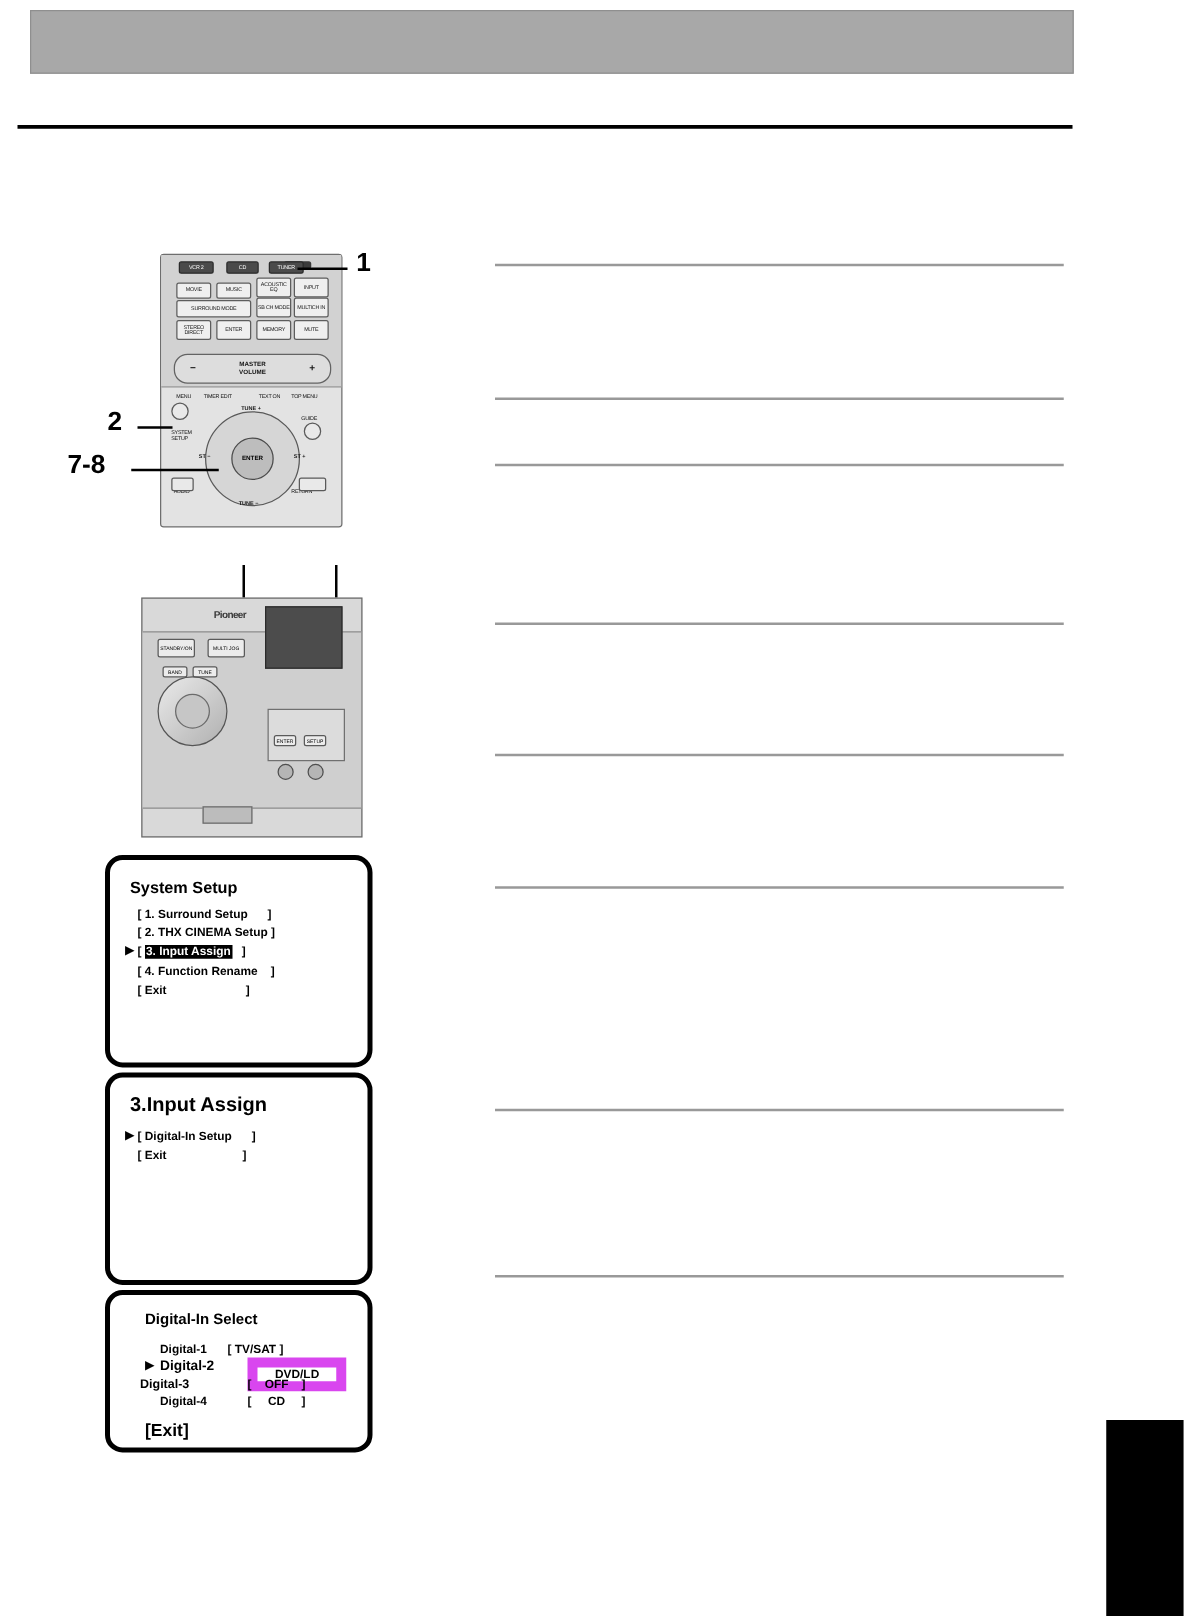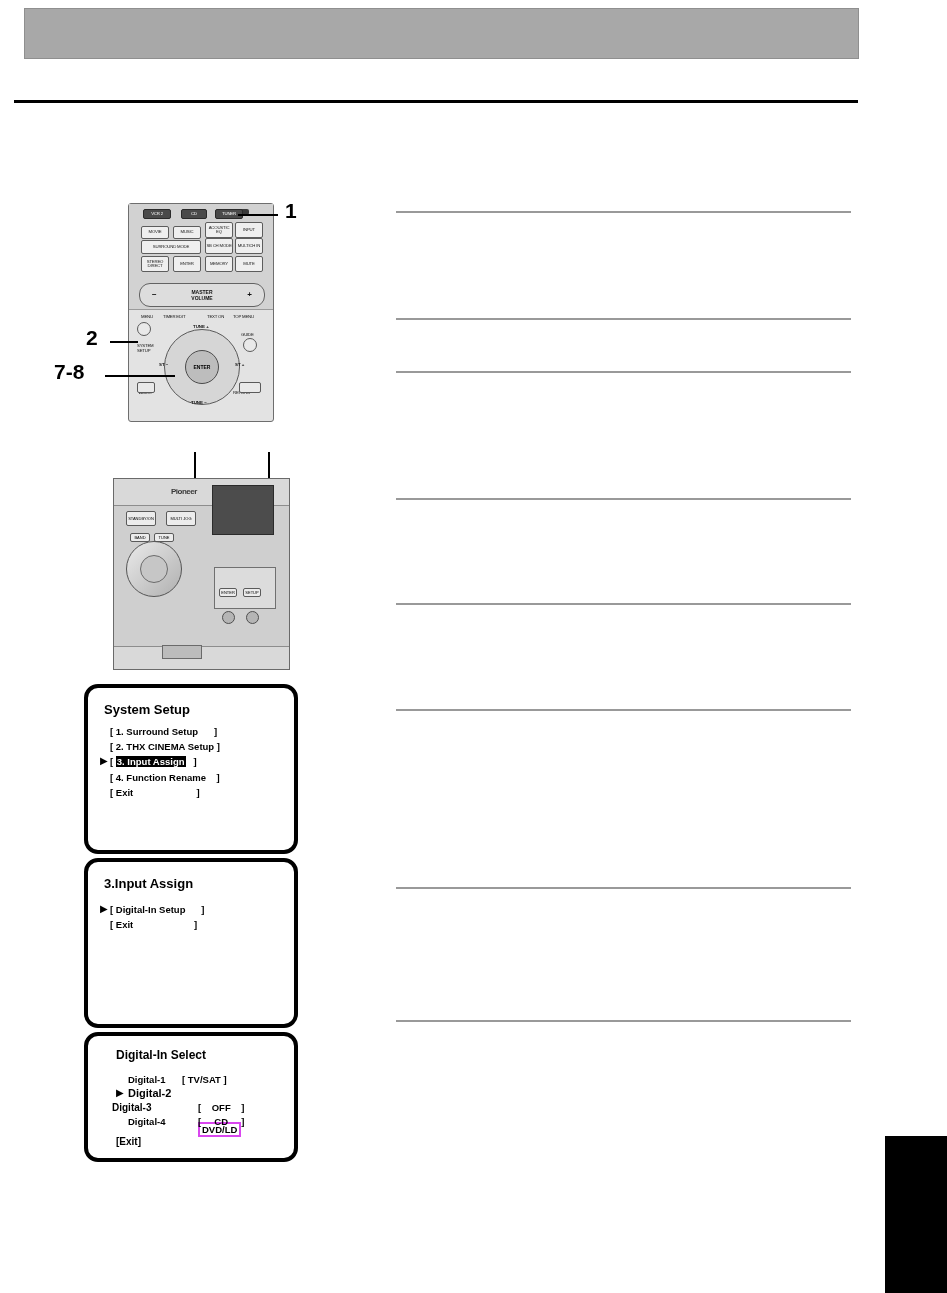--- a/index.html
+++ b/index.html
@@ -274,23 +274,22 @@
     font-weight: bold;
     color: #000;
     white-space: pre;
   }
   .osd-hl {
     background: #000000;
     color: #ffffff;
     padding: 0 1px;
   }
   .osd-box {
-    border: 2px solid #d946ef;
-    padding: 0 2px;
-    margin-top: 36px;
+    border: 8px solid #d946ef;
+    padding: 0 14px;
   }
   .osd-cursor {
     position: absolute;
     font-size: 10px;
     color: #000;
     line-height: 1;
   }
 
   
 
@@ -419,21 +418,21 @@
   <div class="osd-line" style="left:22px;top:53px;font-size:9.5px">[ 2. THX CINEMA Setup ]</div>
 
   <div class="osd-cursor" style="left:12px;top:68px">▶</div>
   <div class="osd-line" style="left:22px;top:68px;font-size:9.5px">[ <span class="osd-hl">3. Input Assign</span>&nbsp;&nbsp;&nbsp;]</div>
 
   <div class="osd-line" style="left:22px;top:84px;font-size:9.5px">[ 4. Function Rename    ]</div>
   <div class="osd-line" style="left:22px;top:99px;font-size:9.5px">[ Exit                        ]</div>
 </div>
 
 <div class="osd" style="left:84px;top:858px;width:206px;height:162px">
-  <div class="osd-title" style="left:16px;top:14px;font-size:13px">3.Input Assign</div>
+  <div class="osd-title" style="left:16px;top:14px;font-size:16px">3.Input Assign</div>
 
   <div class="osd-cursor" style="left:12px;top:42px">▶</div>
   <div class="osd-line" style="left:22px;top:42px;font-size:9.5px">[ Digital-In Setup      ]</div>
   <div class="osd-line" style="left:22px;top:57px;font-size:9.5px">[ Exit                       ]</div>
 </div>
 
 <div class="osd" style="left:84px;top:1032px;width:206px;height:122px">
   <div class="osd-title" style="left:28px;top:12px;font-size:12px">Digital-In  Select</div>
 
   <div class="osd-line" style="left:40px;top:38px;font-size:9.5px">Digital-1</div>
@@ -442,17 +441,17 @@
   <div class="osd-cursor" style="left:28px;top:52px">▶</div>
   <div class="osd-line" style="left:40px;top:51px;font-size:11px">Digital-2</div>
   <div class="osd-line osd-box" style="left:110px;top:50px;font-size:9.5px">DVD/LD</div>
 
   <div class="osd-line" style="left:24px;top:66px;font-size:10px">Digital-3</div>
   <div class="osd-line" style="left:110px;top:66px;font-size:9.5px">[    OFF    ]</div>
 
   <div class="osd-line" style="left:40px;top:80px;font-size:9.5px">Digital-4</div>
   <div class="osd-line" style="left:110px;top:80px;font-size:9.5px">[     CD     ]</div>
 
-  <div class="osd-line" style="left:28px;top:100px;font-size:10px">[Exit]</div>
+  <div class="osd-line" style="left:28px;top:100px;font-size:14px">[Exit]</div>
 </div>
 
 <div class="page-tab"></div>
 <div class="tab-num"></div>
 
 </body></html>

